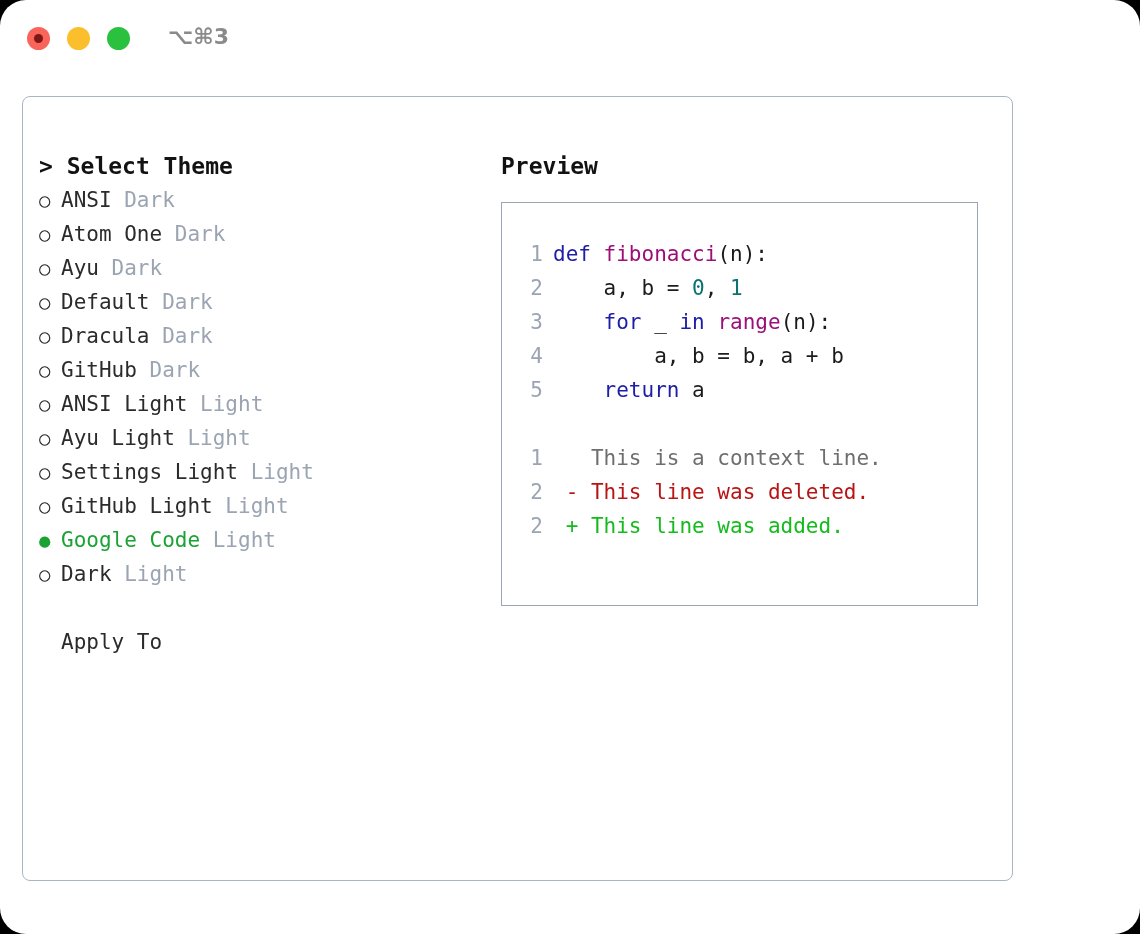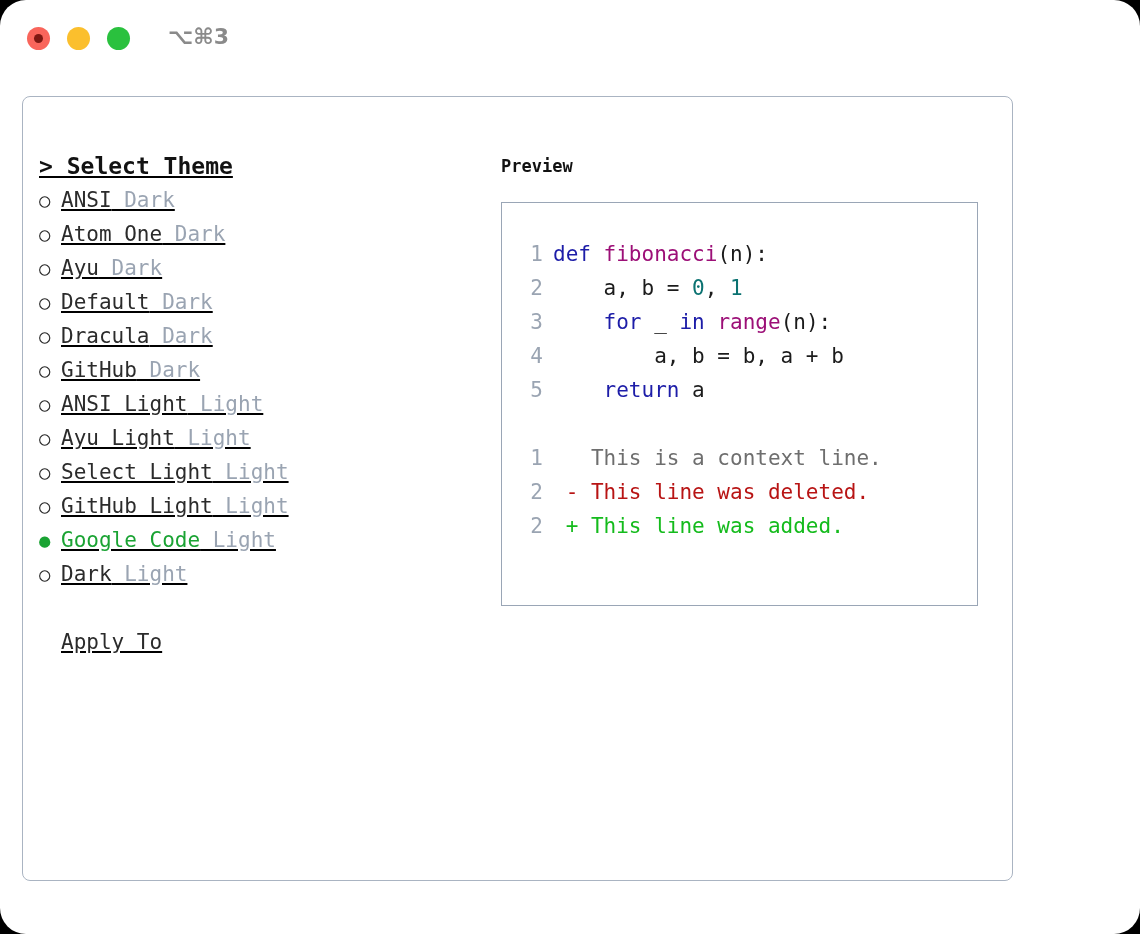--- a/index.html
+++ b/index.html
@@ -62,21 +62,20 @@
     border-radius: 8px;
     box-sizing: border-box;
     background: #ffffff;
   }
 
   
   #theme-column {
     position: absolute;
     left: 16px; top: 52px;
     width: 440px;
-    text-decoration: underline;
   }
   .section-title {
     font-size: 23px;
     font-weight: bold;
     color: #121212;
     line-height: 34px;
     white-space: pre;
   }
   .option-row {
     font-size: 21px;
@@ -111,21 +110,21 @@
   }
   .spacer-row { height: 34px; }
 
   
   #preview-column {
     position: absolute;
     left: 478px; top: 52px;
     width: 500px;
   }
   #preview-heading {
-    font-size: 17px;
+    font-size: 23px;
     font-weight: bold;
     color: #121212;
     line-height: 34px;
     white-space: pre;
   }
   #preview-box {
     margin-top: 19px;
     width: 477px;
     height: 404px;
     border: 1.6px solid #9aa6b6;
@@ -174,21 +173,21 @@
       <div class="section-title">&gt; Select Theme</div>
       <div id="theme-options">
           <div class="option-row"><span class="bullet empty">○</span><span class="opt-name">ANSI</span><span class="opt-kind"> Dark</span></div>
           <div class="option-row"><span class="bullet empty">○</span><span class="opt-name">Atom One</span><span class="opt-kind"> Dark</span></div>
           <div class="option-row"><span class="bullet empty">○</span><span class="opt-name">Ayu</span><span class="opt-kind"> Dark</span></div>
           <div class="option-row"><span class="bullet empty">○</span><span class="opt-name">Default</span><span class="opt-kind"> Dark</span></div>
           <div class="option-row"><span class="bullet empty">○</span><span class="opt-name">Dracula</span><span class="opt-kind"> Dark</span></div>
           <div class="option-row"><span class="bullet empty">○</span><span class="opt-name">GitHub</span><span class="opt-kind"> Dark</span></div>
           <div class="option-row"><span class="bullet empty">○</span><span class="opt-name">ANSI Light</span><span class="opt-kind"> Light</span></div>
           <div class="option-row"><span class="bullet empty">○</span><span class="opt-name">Ayu Light</span><span class="opt-kind"> Light</span></div>
-          <div class="option-row"><span class="bullet empty">○</span><span class="opt-name">Select Light</span><span class="opt-kind"> Light</span></div>
+          <div class="option-row"><span class="bullet empty">○</span><span class="opt-name">Settings Light</span><span class="opt-kind"> Light</span></div>
           <div class="option-row"><span class="bullet empty">○</span><span class="opt-name">GitHub Light</span><span class="opt-kind"> Light</span></div>
           <div class="option-row selected"><span class="bullet filled">●</span><span class="opt-name">Google Code</span><span class="opt-kind"> Light</span></div>
           <div class="option-row"><span class="bullet empty">○</span><span class="opt-name">Dark</span><span class="opt-kind"> Light</span></div>
         </div>
 
       <div class="spacer-row"></div>
 
       <div id="apply-title">Apply To</div>
 
     </div>

